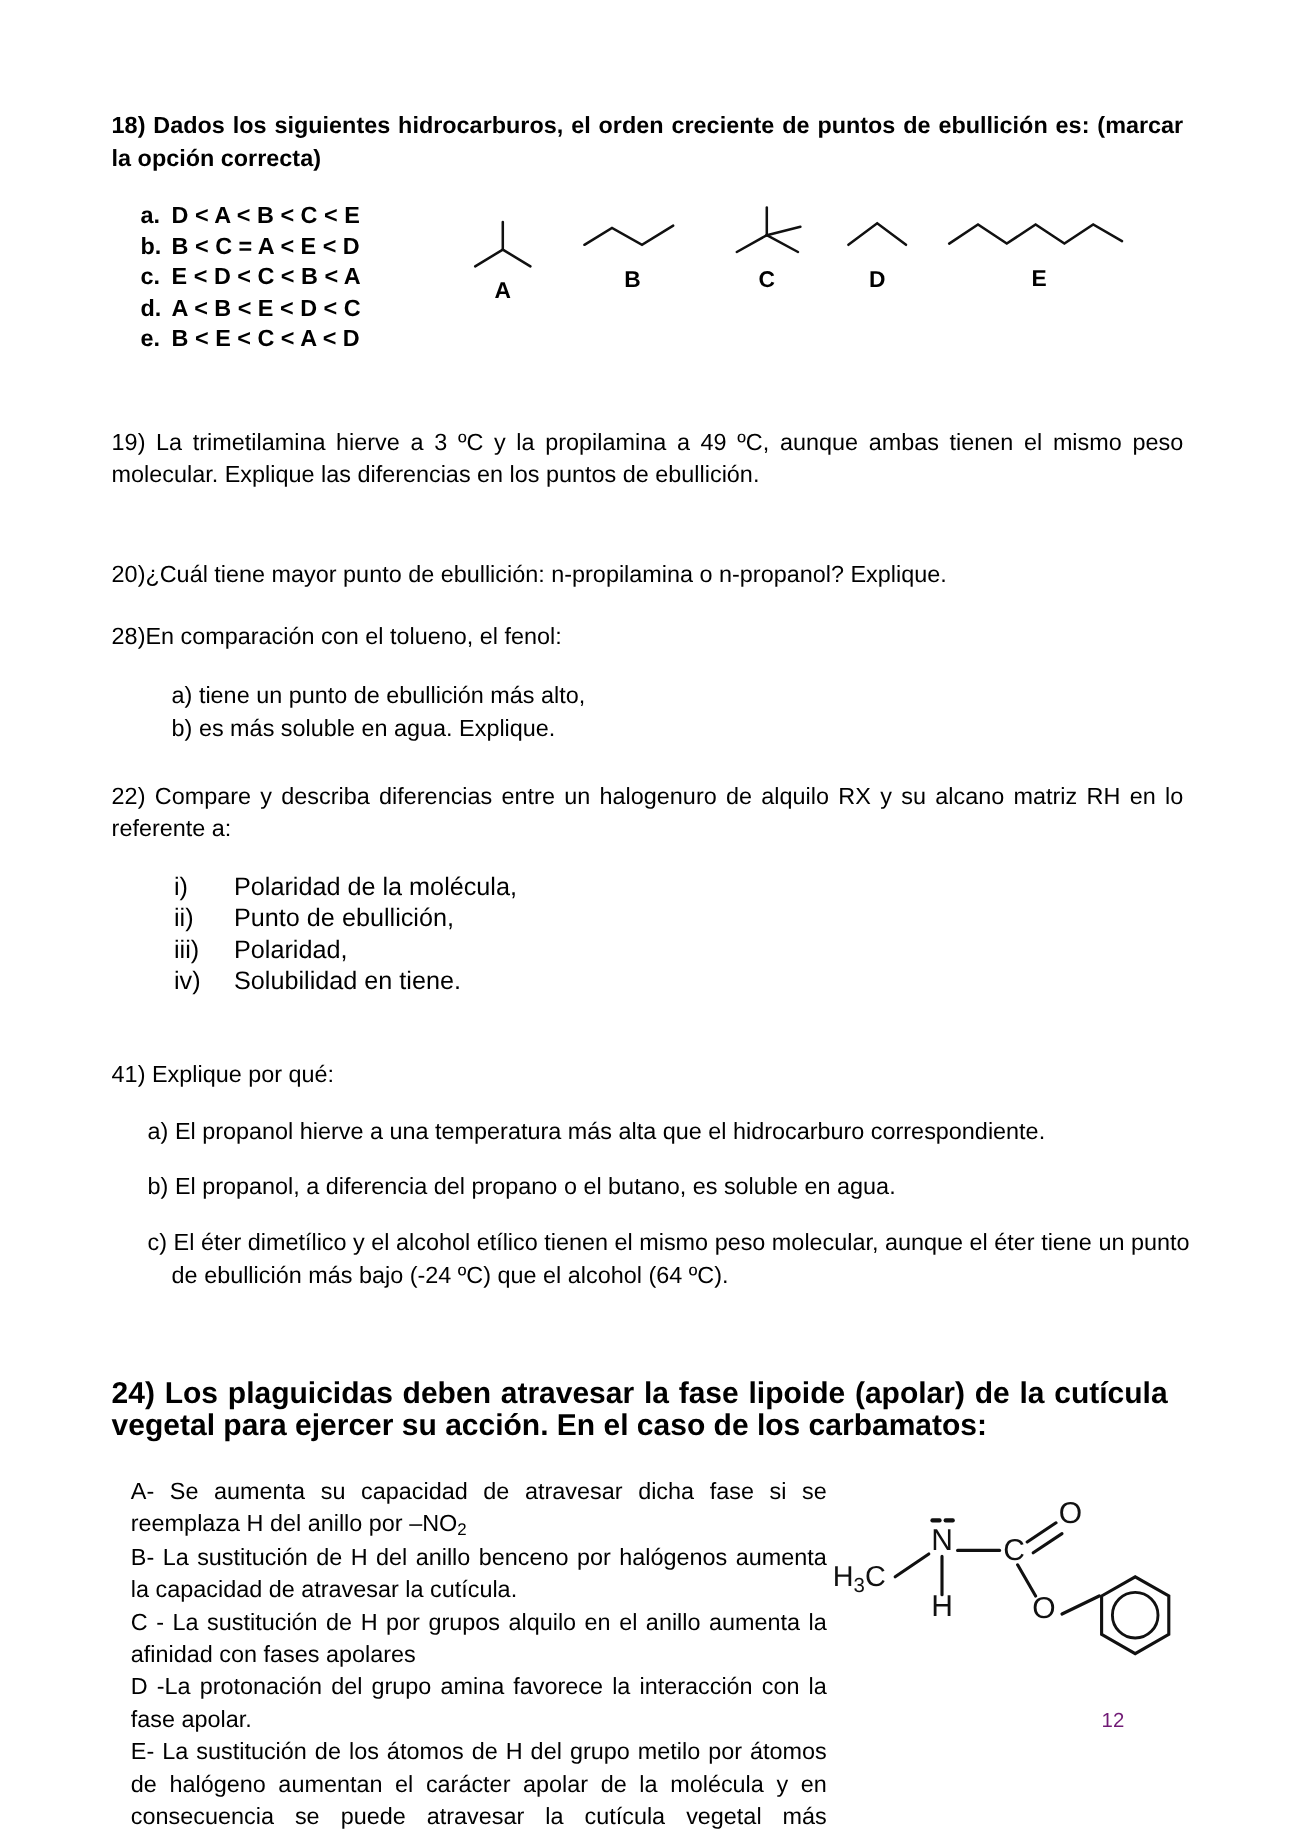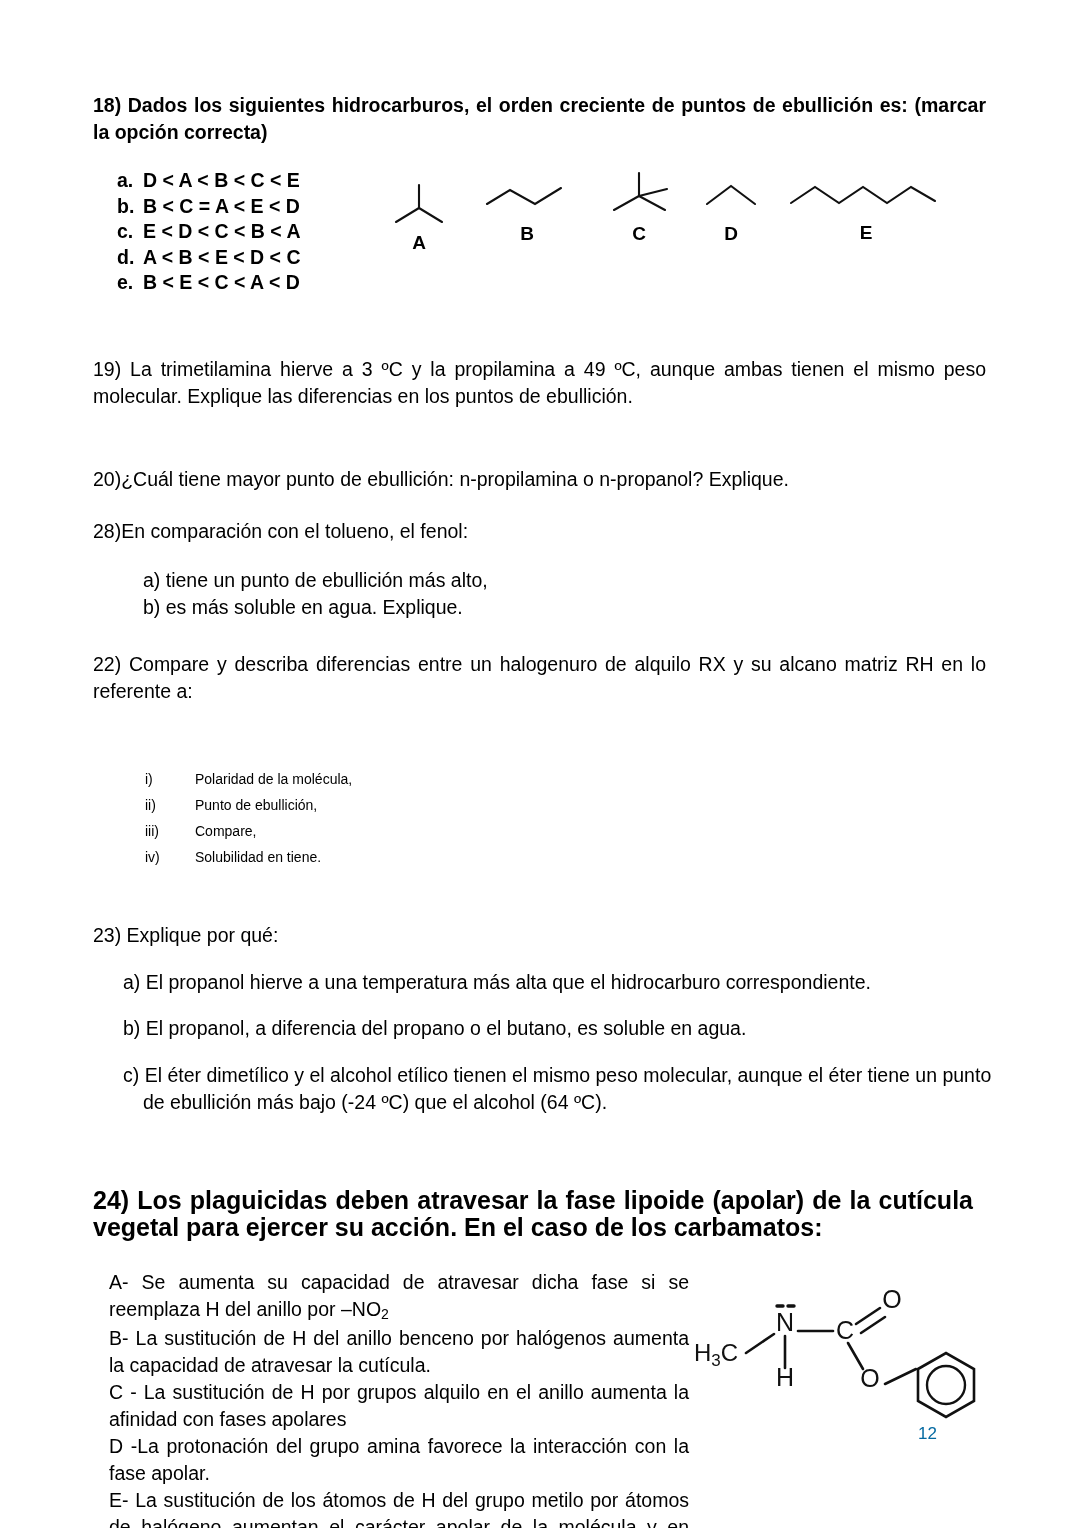--- a/index.html
+++ b/index.html
@@ -83,23 +83,22 @@
   }
 
   
   .gap-lg { height: 48px; }
   .gap-md { height: 30px; }
   .gap-sm { height: 18px; }
   .indent-2 { margin-left: 50px; }
 
   .romanlist {
     margin-left: 52px;
-    font-size: 14px;
+    font-size: 21px;
     line-height: 26px;
-    margin-top: 39px;
   }
   .roman-row { display: block; }
   .roman-num { display: inline-block; width: 50px; }
 
   .sublist-23 {
     margin-left: 30px;
     font-size: 19.5px;
     line-height: 27px;
     width: 870px;
   }
@@ -137,21 +136,21 @@
     height: 160px;
   }
 
   sub { font-size: 0.72em; vertical-align: baseline; position: relative; top: 0.22em; }
 
   .pagenum {
     position: absolute;
     left: 918px;
     top: 1424px;
     font-size: 17px;
-    color: #0369a1;
+    color: #701a75;
   }
 </style>
 </head>
 <body>
 
 <div class="page">
 
   <div class="content">
 
     <div class="q18-wrap">
@@ -238,27 +237,27 @@
     <div class="q q-noj indent-2">a) tiene un punto de ebullición más alto,</div>
     <div class="q q-noj indent-2">b) es más soluble en agua. Explique.</div>
 
     <div class="gap-md" style="height:30px;"></div>
 
     <div class="q" style="width:893px;">22)   Compare y describa diferencias entre un halogenuro de alquilo RX y su alcano matriz RH en lo referente a:</div>
     <div class="gap-sm" style="height:22px;"></div>
     <div class="romanlist">
       <span class="roman-row"><span class="roman-num">i)</span><span>Polaridad de la molécula,</span></span>
       <span class="roman-row"><span class="roman-num">ii)</span><span>Punto de ebullición,</span></span>
-      <span class="roman-row"><span class="roman-num">iii)</span><span>Compare,</span></span>
+      <span class="roman-row"><span class="roman-num">iii)</span><span>Polaridad,</span></span>
       <span class="roman-row"><span class="roman-num">iv)</span><span>Solubilidad en tiene.</span></span>
     </div>
 
     <div class="gap-lg" style="height:52px;"></div>
 
-    <div class="q q-noj">23)  Explique por qué:</div>
+    <div class="q q-noj">41)  Explique por qué:</div>
     <div class="sublist-23">
       <p class="sub23-item">a) El propanol hierve a una temperatura más alta que el hidrocarburo correspondiente.</p>
       <p class="sub23-item">b) El propanol, a diferencia del propano o el butano, es soluble en agua.</p>
       <p class="sub23-item">c) El éter dimetílico y el alcohol etílico tienen el mismo peso molecular, aunque el éter tiene un punto de ebullición más bajo (-24 ºC) que el alcohol (64 ºC).</p>
     </div>
 
     <div class="gap-lg" style="height:52px;"></div>
 
     <div class="q24-head">24)  Los plaguicidas deben atravesar la fase lipoide (apolar) de la cutícula vegetal para ejercer su acción. En el caso de los carbamatos:</div>
 

